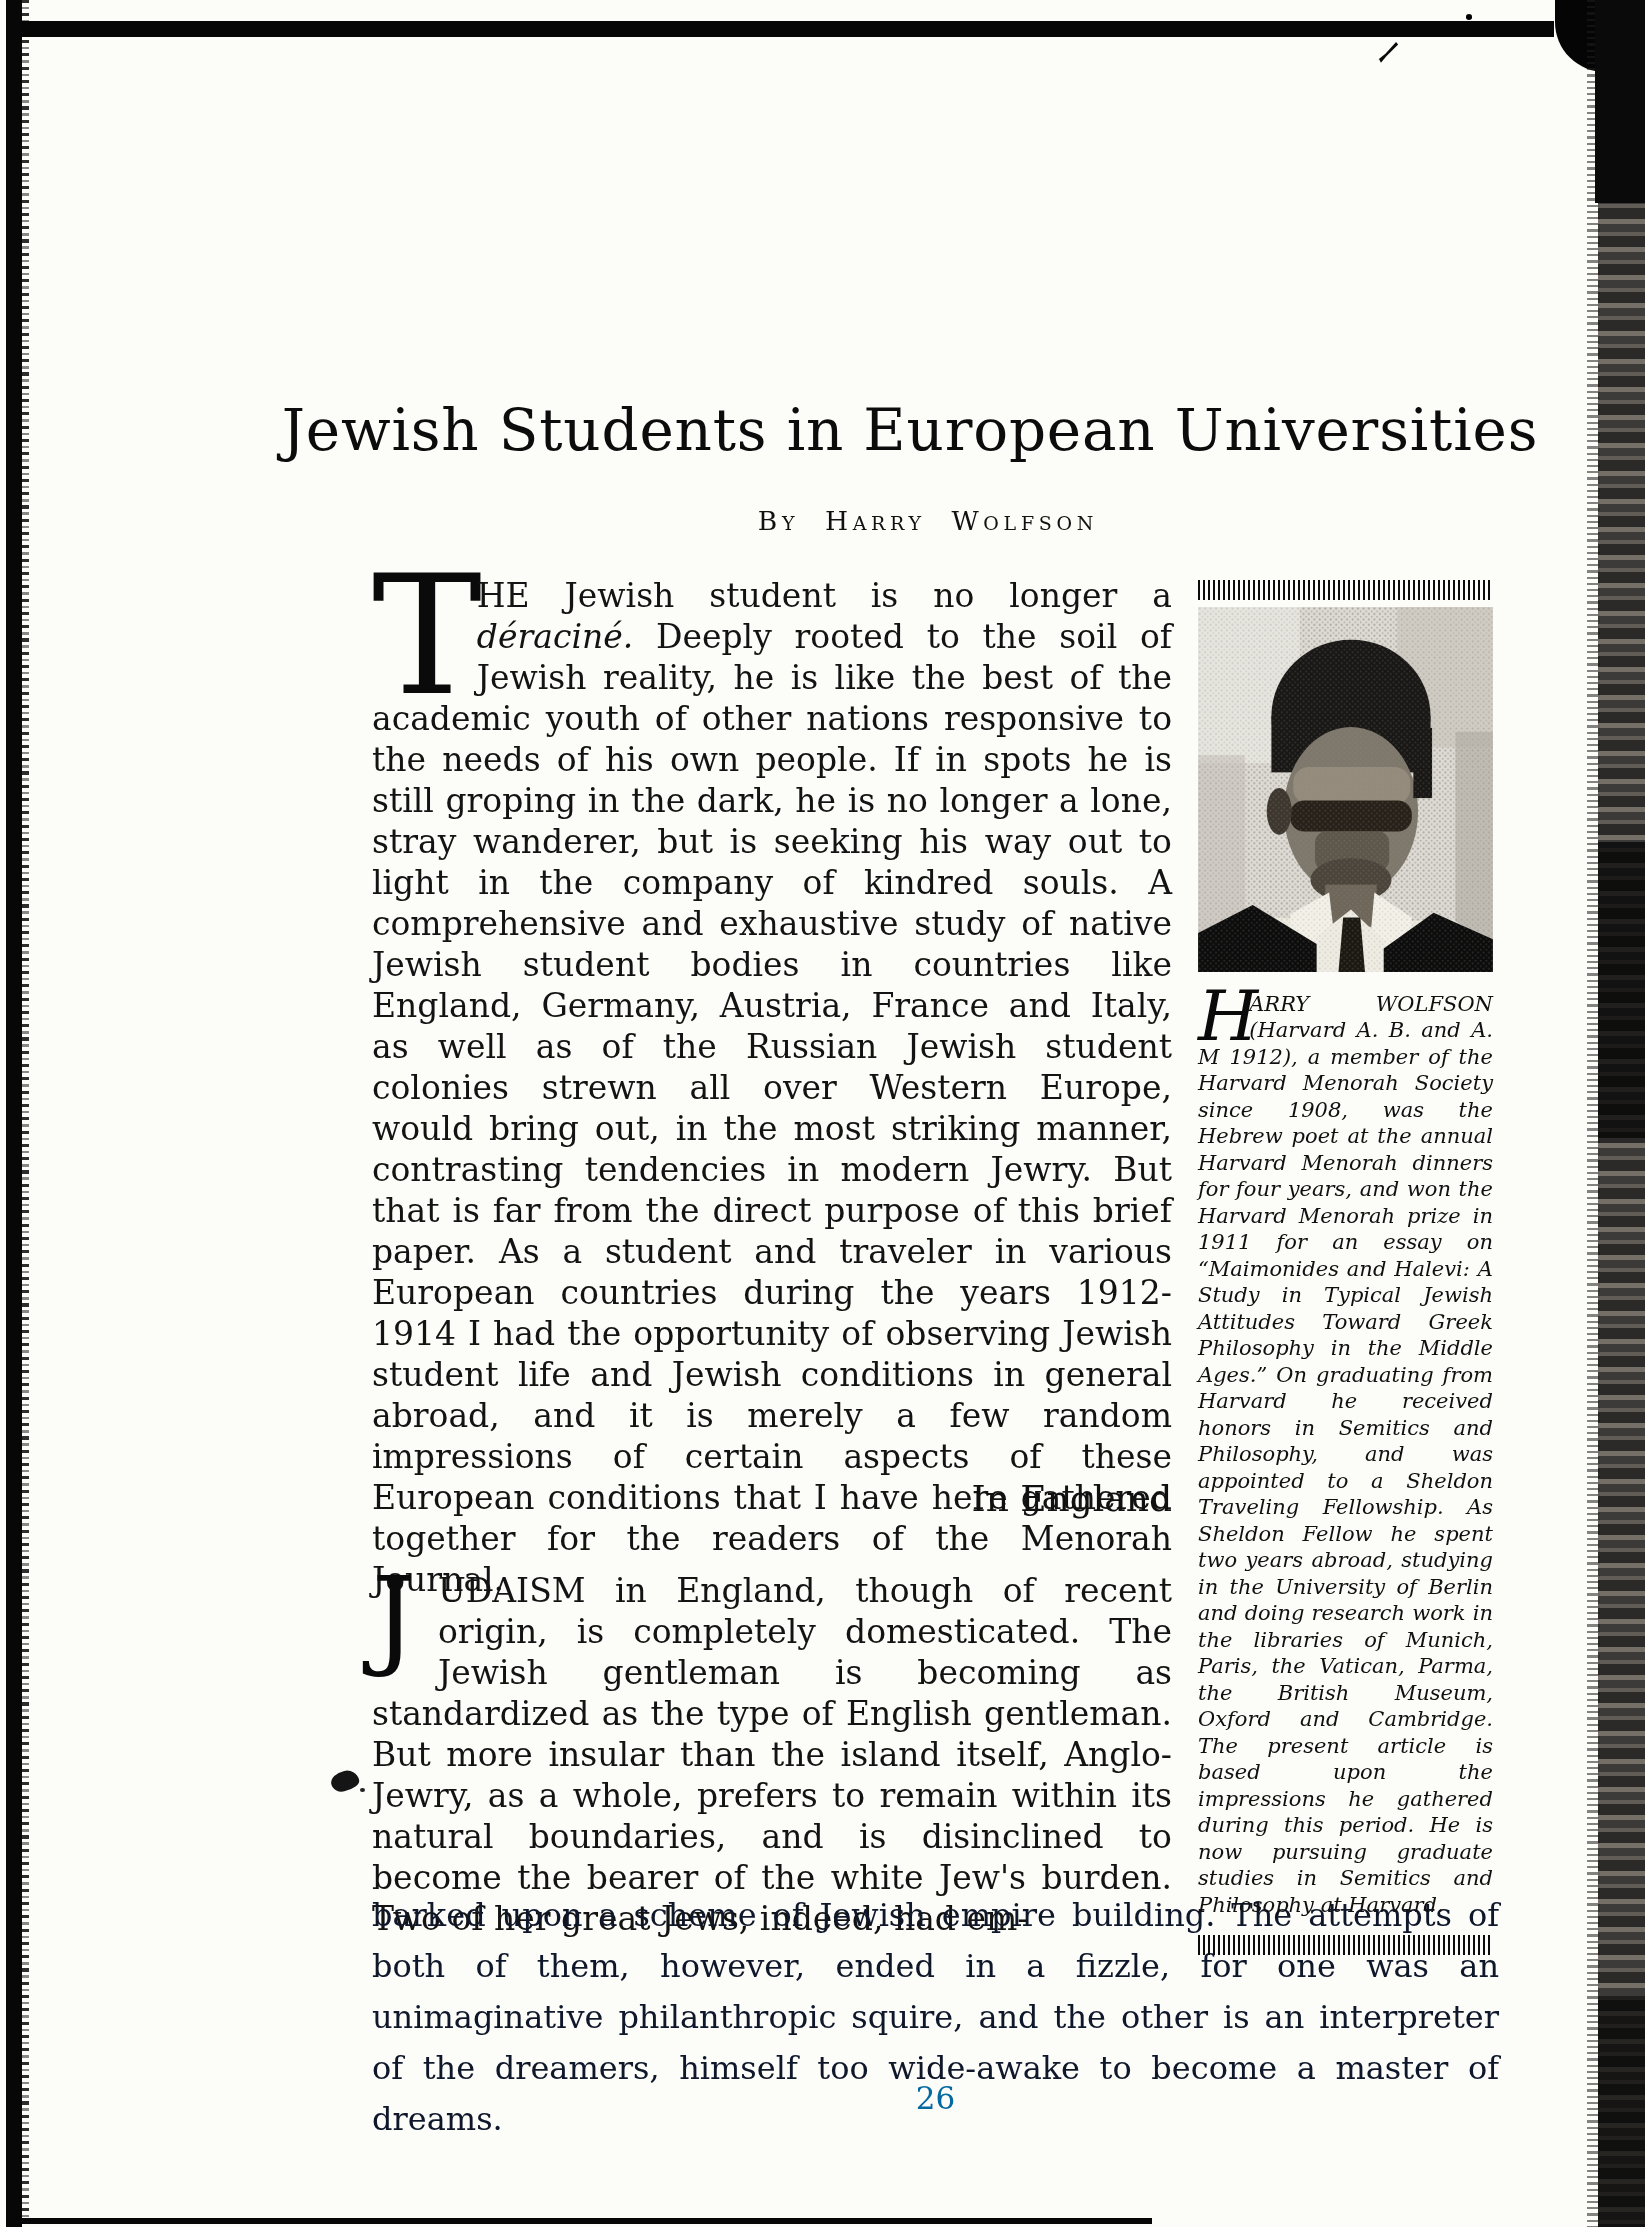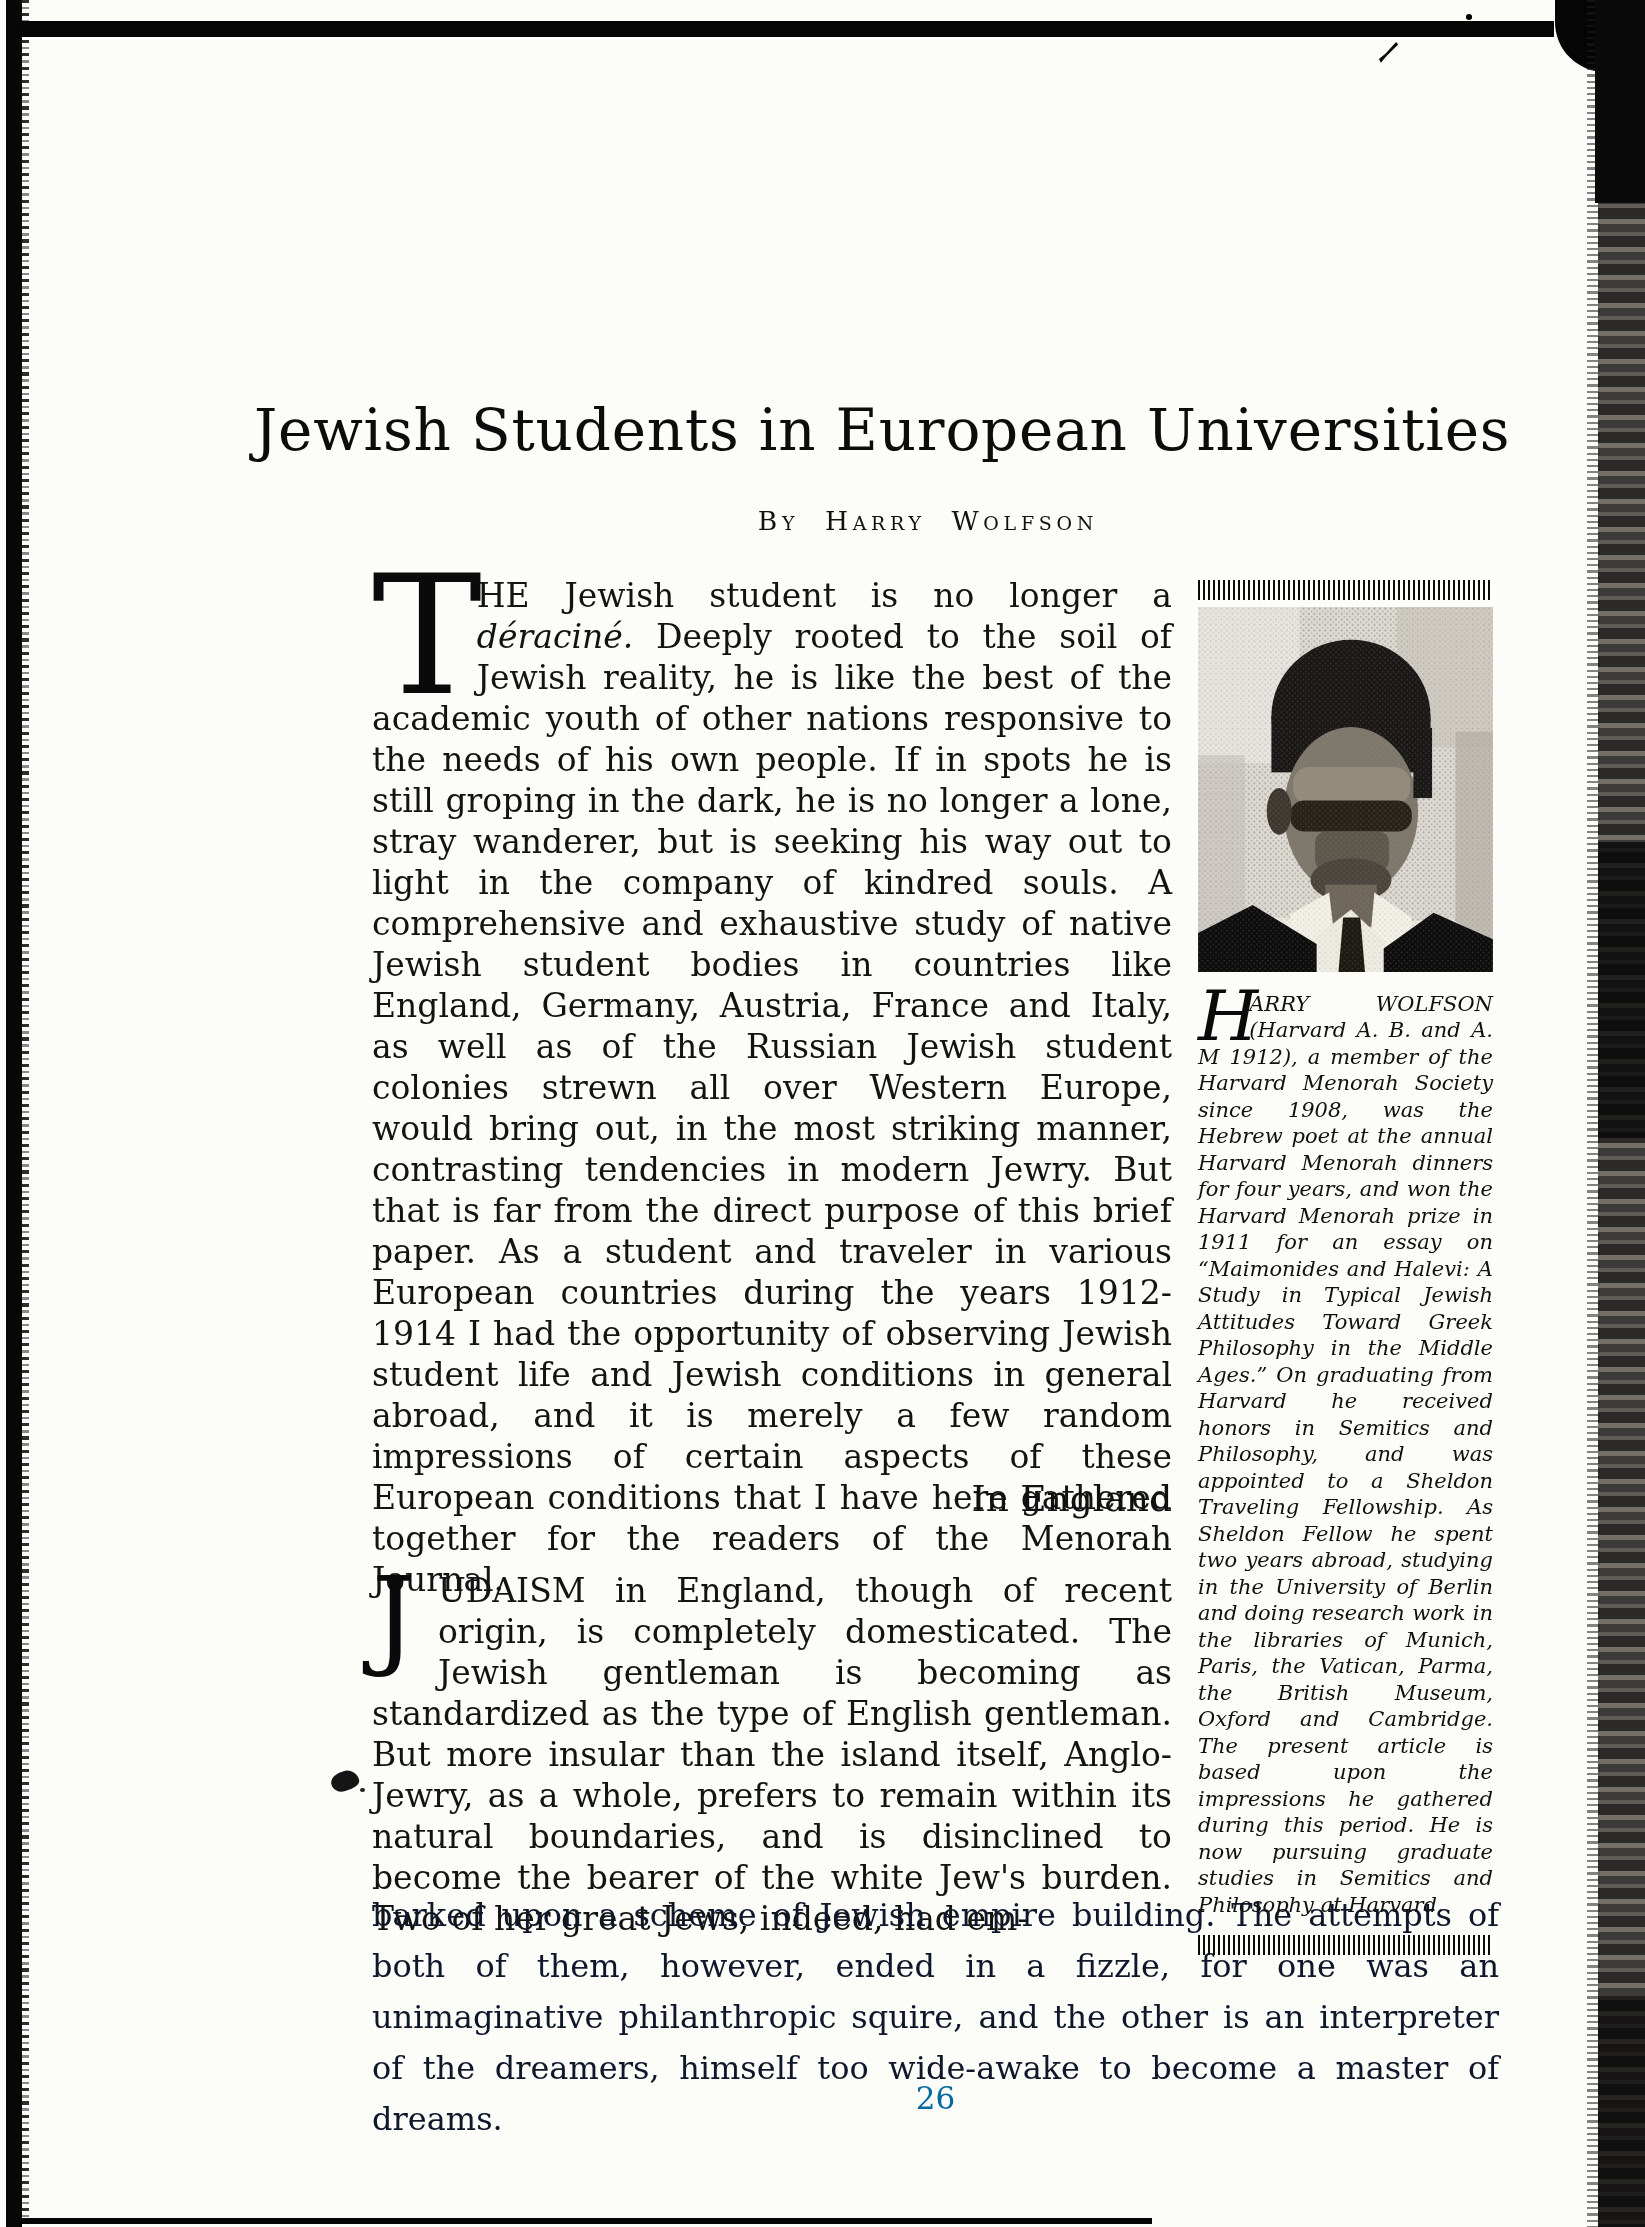--- a/index.html
+++ b/index.html
@@ -31,21 +31,21 @@
   .edge-right-dark3 { left:1598px; top:1996px; width:47px; height:232px; background:rgba(5,5,5,.7); }
   .bottom-bar { left:20px; top:2218px; width:1132px; height:6.2px; background:#060606; }
   .pen-mark { left:1375px; top:41px; width:23.4px; height:23.4px; background:#0a0a0a; transform:rotate(6deg);
     clip-path:polygon(20% 80%, 5% 95%, 45% 55%, 85% 0%, 95% 10%, 50% 65%, 30% 95%); }
   .stray-dot { left:1466px; top:14px; width:6.2px; height:5.5px; background:#000; border-radius:50%; }
   .ink-blot { left:331px; top:1771px; width:28px; height:20px; background:#151515;
     border-radius:55% 45% 60% 40% / 50% 60% 40% 50%; transform:rotate(-12deg); }
   .ink-dot { left:360px; top:1788px; width:4.7px; height:3.9px; background:#222; border-radius:50%; }
 
   
-  .t-title { left:254px; top:399px; width:1372px; 
+  .t-title { left:224px; top:399px; width:1372px; text-align:center;
     font-size:58px; letter-spacing:0.8px; color:#0c0c0c; line-height:1.1; }
   .t-byline { left:242px; top:505px; width:1372px; text-align:center;
     font-variant:small-caps; font-size:26.5px; letter-spacing:4.7px; word-spacing:12.5px; color:#111; }
 
   
   .col1 { left:372px; top:575px; width:800px; font-size:33px; line-height:41px;
     text-align:justify; color:#131313; }
   .dc1 { float:left; width:97px; height:123px; font-size:165px; line-height:123px;
     padding-right:3.1px; margin-right:7.8px; color:#0a0a0a; }
   .heading { left:372px; top:1478px; width:800px; text-align:right;

